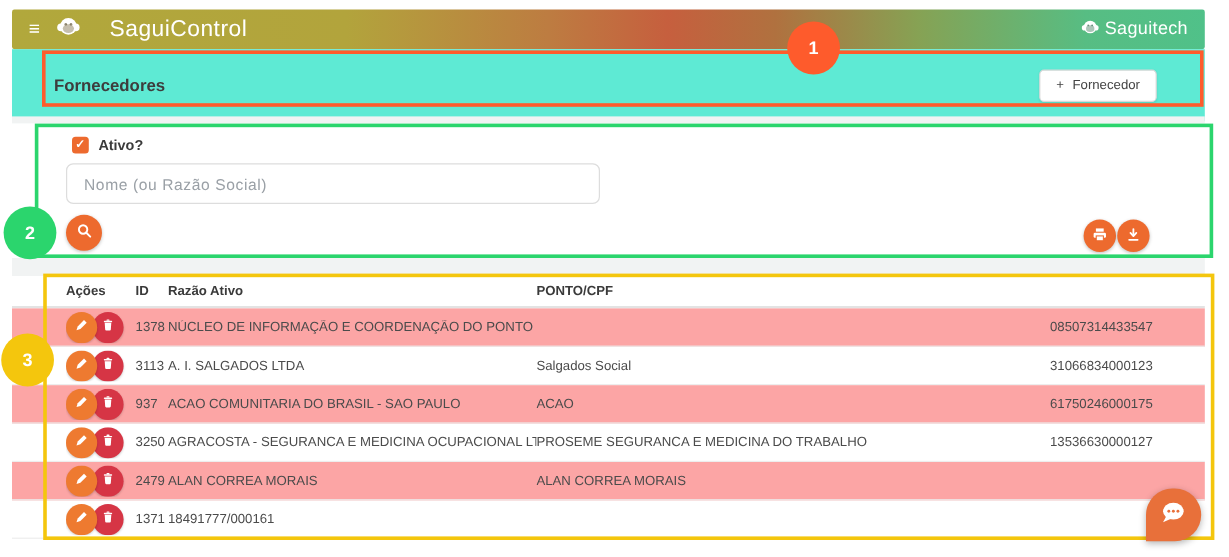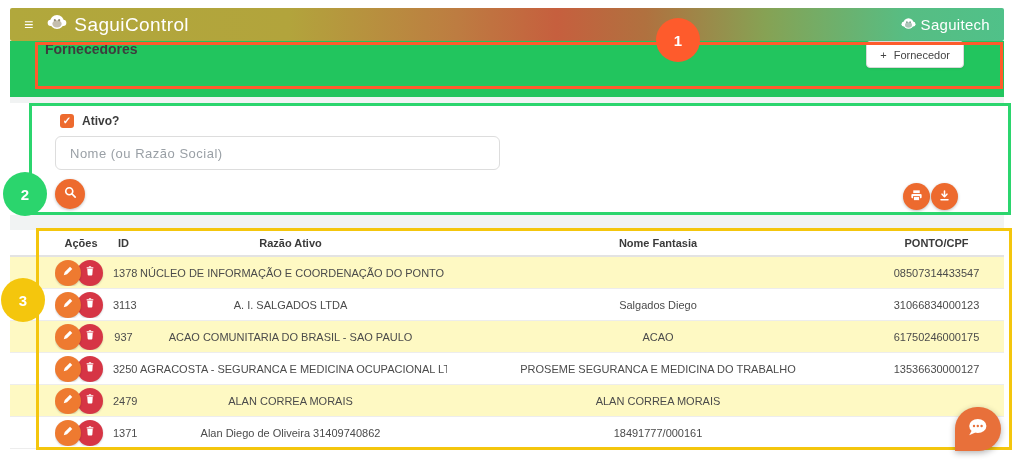--- a/index.html
+++ b/index.html
@@ -7,27 +7,27 @@
   .stage { position:relative; width:1024px; height:464px; overflow:hidden; background:#fff; }
 
   
   .topbar {
     position:absolute; left:10px; top:8px; width:994px; height:33px;
     display:flex; align-items:center; padding:0 14px;
     background:linear-gradient(90deg,#b1a83c 0%,#b2a43c 28%,#bd7c41 45%,#c65f3e 55%,#b0713f 64%,#86a254 76%,#57bd83 90%,#50c189 100%);
     border-radius:2px;
   }
   .hamburger { color:#fff; font-size:16px; line-height:1; margin-right:14px; cursor:pointer; }
-  .brand-left { display:flex; align-items:center; gap:7px; color:#fff; font-size:19px; letter-spacing:.4px; }
+  .brand-left { display:flex; align-items:center; gap:24px; color:#fff; font-size:19px; letter-spacing:.4px; }
   .brand-right { margin-left:auto; display:flex; align-items:flex-start; gap:5px; color:#fff; font-size:15px; letter-spacing:.3px; }
 
   
   .toolbar {
     position:absolute; left:10px; top:41px; width:994px; height:60px;
-    background:#22c55e; display:flex; align-items:flex-start; padding-left:35px;
+    background:#5eead4; display:flex; align-items:center; padding-left:35px;
   }
   .toolbar h1 { font-size:14px; font-weight:bold; color:#3d3d3d; }
   .add-btn {
     margin-left:auto; margin-right:40px; height:27px; padding:0 13px;
     background:#fff; border:1px solid #d9d9d9; border-radius:4px;
     font-size:11px; color:#444; display:flex; align-items:center; gap:7px;
     box-shadow:0 1px 2px rgba(0,0,0,.08); cursor:pointer; font-family:inherit;
   }
 
   .gray-band { position:absolute; left:10px; width:994px; background:#f1f3f3; }
@@ -53,25 +53,25 @@
   .round-btn {
     position:absolute; border:none; border-radius:50%; background:#ed6a2e;
     display:flex; align-items:center; justify-content:center; cursor:pointer;
     box-shadow:0 1px 3px rgba(0,0,0,.25); padding:0;
   }
   .search-btn { left:45px; top:76px; width:30px; height:30px; }
   .print-btn { left:893px; top:80px; width:27px; height:27px; }
   .download-btn { left:921px; top:80px; width:27px; height:27px; }
 
   
-  .table-panel { position:absolute; left:10px; top:230px; width:994px; height:234px; background:#fff;text-align:center; }
+  .table-panel { position:absolute; left:10px; top:230px; width:994px; height:234px; background:#fff; }
   .trow { display:grid; grid-template-columns:58px 27px 307px 428px 1fr; align-items:center; padding-left:45px; }
   .thead { height:27px; border-bottom:2px solid #e3e3e3; font-size:11px; font-weight:bold; color:#3a3a3a; }
   .drow { height:32px; border-bottom:1px solid #ededed; font-size:11px; color:#4b4b4b; }
-  .drow.alt { background:#fef9c3; }
+  .drow.alt { background:#fca5a5; }
   .cell { white-space:nowrap; overflow:hidden; text-overflow:clip; padding-right:6px; }
   .actions { display:flex; align-items:center; }
   .cbtn {
     width:26px; height:26px; border-radius:50%; border:none; padding:0;
     display:flex; align-items:center; justify-content:center; cursor:pointer;
     box-shadow:0 1px 2px rgba(0,0,0,.2);
   }
   .cbtn.edit { background:#ee7a30; position:relative; z-index:2; }
   .cbtn.del { background:#d63545; margin-left:-4px; }
 
@@ -177,21 +177,20 @@
           </svg>
       </span>
     </button>
   </section>
 
   <section class="table-panel">
     <div class="trow thead">
       <div class="cell">Ações</div>
       <div class="cell">ID</div>
       <div class="cell">Razão Ativo</div>
-      <div class="cell">Nome Fantasia</div>
       <div class="cell">PONTO/CPF</div>
     </div>
     <div id="tbody">
         <div class="trow drow alt">
     <div class="cell actions">
       <button class="cbtn edit">
         <span>
           <svg width="12" height="12" viewBox="0 0 24 24">
                   <path d="M3.5 20.5l2-6.5L16 3.5 20.5 8 10 18.5l-6.5 2z" fill="#fff"></path>
                 </svg>
@@ -226,21 +225,21 @@
           <svg width="12" height="12" viewBox="0 0 24 24">
                   <path d="M6.5 8h11l-.8 11.2a1.8 1.8 0 0 1-1.8 1.8H9.1a1.8 1.8 0 0 1-1.8-1.8L6.5 8z" fill="#fff"></path>
                   <rect x="5" y="4.5" width="14" height="2.4" rx="1.2" fill="#fff"></rect>
                   <rect x="9.5" y="2.3" width="5" height="2.4" rx="1" fill="#fff"></rect>
                 </svg>
         </span>
       </button>
     </div>
     <div class="cell">3113</div>
     <div class="cell">A. I. SALGADOS LTDA</div>
-    <div class="cell">Salgados Diego</div>
+    <div class="cell">Salgados Social</div>
     <div class="cell">31066834000123</div>
   </div>
         <div class="trow drow alt">
     <div class="cell actions">
       <button class="cbtn edit">
         <span>
           <svg width="12" height="12" viewBox="0 0 24 24">
                   <path d="M3.5 20.5l2-6.5L16 3.5 20.5 8 10 18.5l-6.5 2z" fill="#fff"></path>
                 </svg>
         </span>
@@ -321,21 +320,20 @@
         <span>
           <svg width="12" height="12" viewBox="0 0 24 24">
                   <path d="M6.5 8h11l-.8 11.2a1.8 1.8 0 0 1-1.8 1.8H9.1a1.8 1.8 0 0 1-1.8-1.8L6.5 8z" fill="#fff"></path>
                   <rect x="5" y="4.5" width="14" height="2.4" rx="1.2" fill="#fff"></rect>
                   <rect x="9.5" y="2.3" width="5" height="2.4" rx="1" fill="#fff"></rect>
                 </svg>
         </span>
       </button>
     </div>
     <div class="cell">1371</div>
-    <div class="cell">Alan Diego de Oliveira 31409740862</div>
     <div class="cell">18491777/000161</div>
   </div>
       </div>
 
   </section>
 
   <button class="fab">
     <span>
       <svg width="24" height="24" viewBox="0 0 24 24">
           <ellipse cx="11.8" cy="10" rx="8.6" ry="7" fill="#fff"></ellipse>

